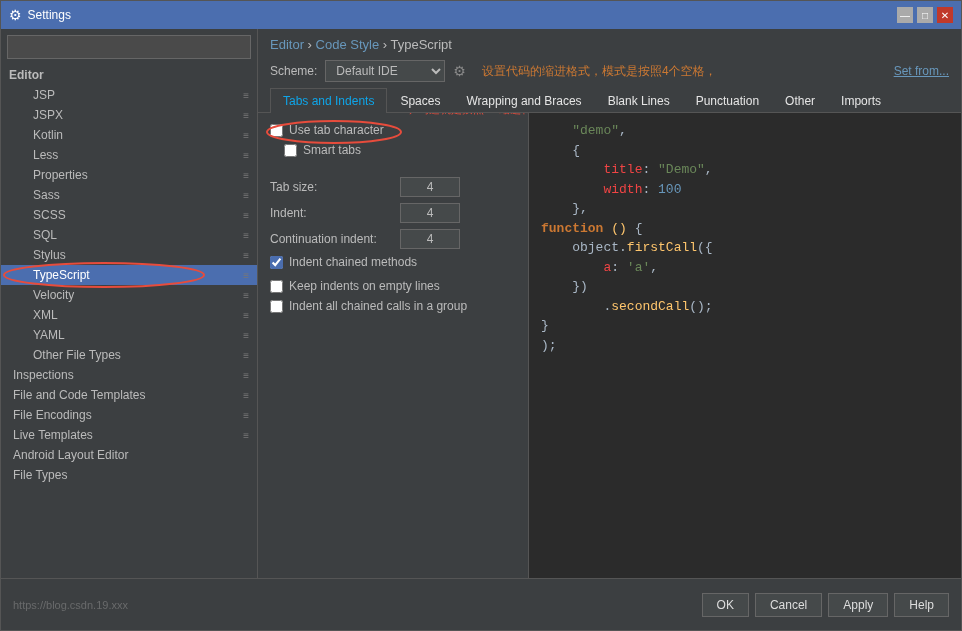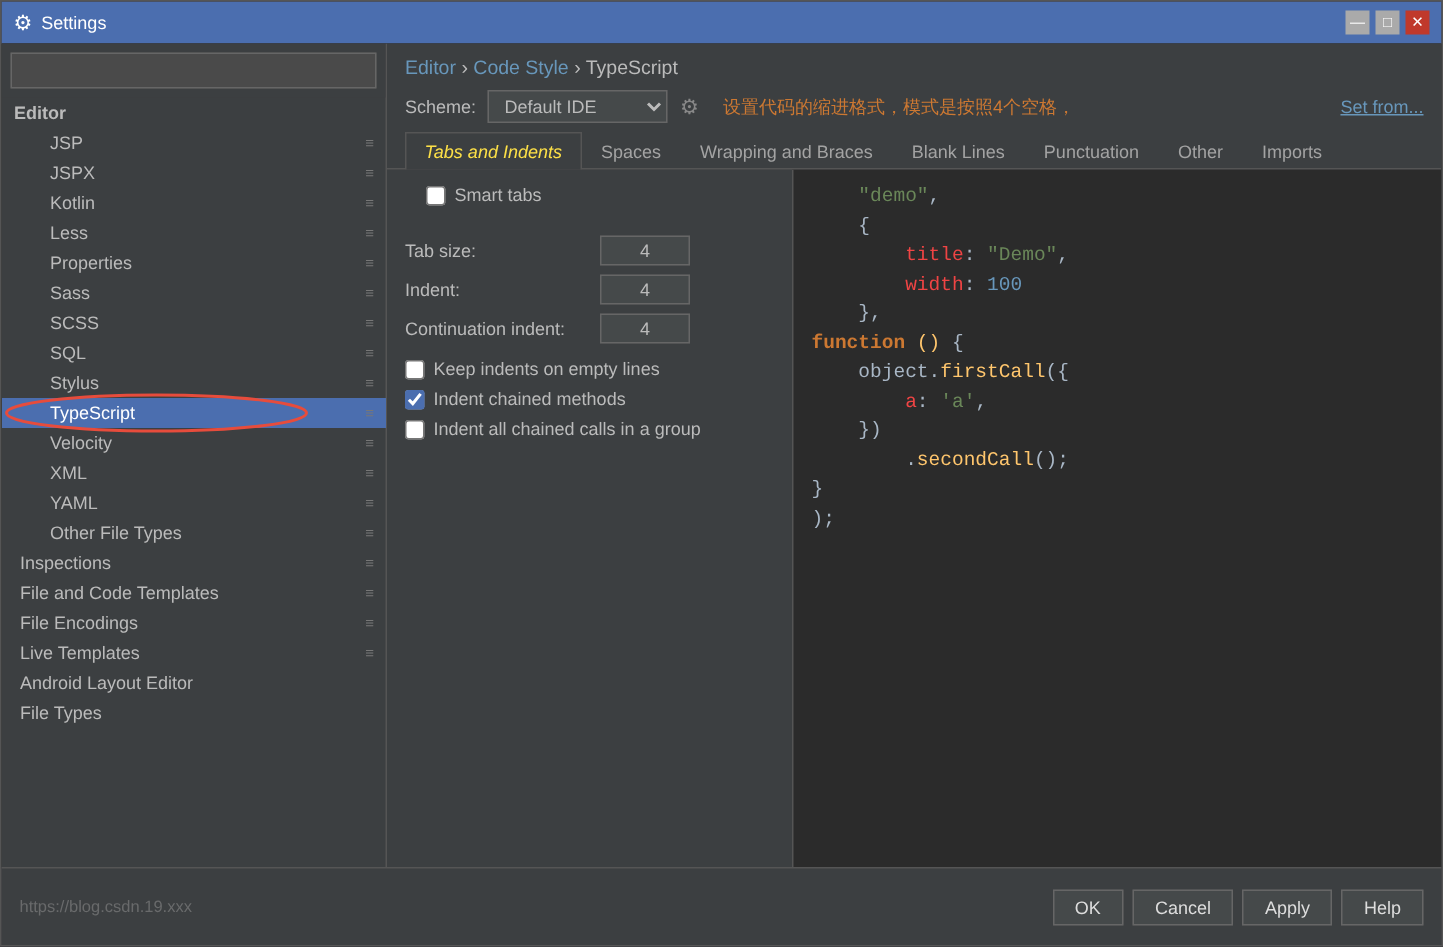--- a/index.html
+++ b/index.html
@@ -160,32 +160,31 @@
     .tabs-container {
       display: flex;
       border-bottom: 1px solid #555;
       flex-shrink: 0;
       padding-left: 12px;
     }
 
     .tab {
       padding: 5px 12px;
       cursor: pointer;
-      color: #a3a3a3;
+      color: #e5e5e5;
       font-size: 12px;
       border: 1px solid transparent;
       border-bottom: none;
       margin-bottom: -1px;
     }
     .tab.active {
       background: #3c3f41;
       border-color: #555;
       border-bottom-color: #3c3f41;
-      color: #fde047;
-      font-style: italic;
+      color: #0ea5e9;
     }
 
     .panel {
       display: flex;
       flex: 1;
       overflow: hidden;
     }
 
     
     .settings-panel {
@@ -427,20 +426,35 @@
         </div>
         <div class="tab">
           <span>Imports</span>
         </div>
       </div>
 
       <div class="panel">
 
         <div class="settings-panel">
 
+          <div style="position:relative; margin-bottom:6px;">
+            <div class="checkbox-row">
+              <input type="checkbox" id="use-tab" style="">
+              <label for="use-tab">Use tab character</label>
+            </div>
+
+            <svg style="position:absolute;left:-4px;top:-3px;width:136px;height:24px;pointer-events:none;">
+              <ellipse cx="68" cy="12" rx="67" ry="11" fill="none" stroke="#e74c3c" stroke-width="2"></ellipse>
+            </svg>
+
+            <div style="position:absolute;left:128px;top:-24px;display:flex;align-items:center;">
+              <span style="color:#e74c3c;font-size:18px;">→</span>
+              <span style="color:#e74c3c;font-size:11px;margin-left:2px;white-space:nowrap;">勾选就是按照tab缩进符格式</span>
+            </div>
+          </div>
 
           <div class="checkbox-row indent-sub">
             <input type="checkbox" id="smart-tabs" style="">
             <label for="smart-tabs">Smart tabs</label>
           </div>
 
           <div class="setting-row" style="margin-top:20px;">
             <span class="setting-label">Tab size:</span>
             <input type="text" class="setting-input" value="4" style="">
           </div>
@@ -448,28 +462,28 @@
           <div class="setting-row">
             <span class="setting-label">Indent:</span>
             <input type="text" class="setting-input" value="4" style="">
           </div>
 
           <div class="setting-row">
             <span class="setting-label">Continuation indent:</span>
             <input type="text" class="setting-input" value="4" style="">
           </div>
 
+          <div class="checkbox-row">
+            <input type="checkbox" id="indent-chained" checked="" style="accent-color: rgb(75, 110, 175);">
+            <label for="indent-chained">Indent chained methods</label>
+          </div>
+
           <div class="checkbox-row" style="margin-top:10px;">
             <input type="checkbox" id="keep-empty" style="">
             <label for="keep-empty">Keep indents on empty lines</label>
-          </div>
-
-          <div class="checkbox-row">
-            <input type="checkbox" id="indent-chained" checked="" style="accent-color: rgb(75, 110, 175);">
-            <label for="indent-chained">Indent chained methods</label>
           </div>
 
           <div class="checkbox-row">
             <input type="checkbox" id="indent-all" style="">
             <label for="indent-all">Indent all chained calls in a group</label>
           </div>
         </div>
 
         <div class="code-preview">
           <div class="code-line">    <span class="str">"demo"</span><span class="plain">,</span></div>

